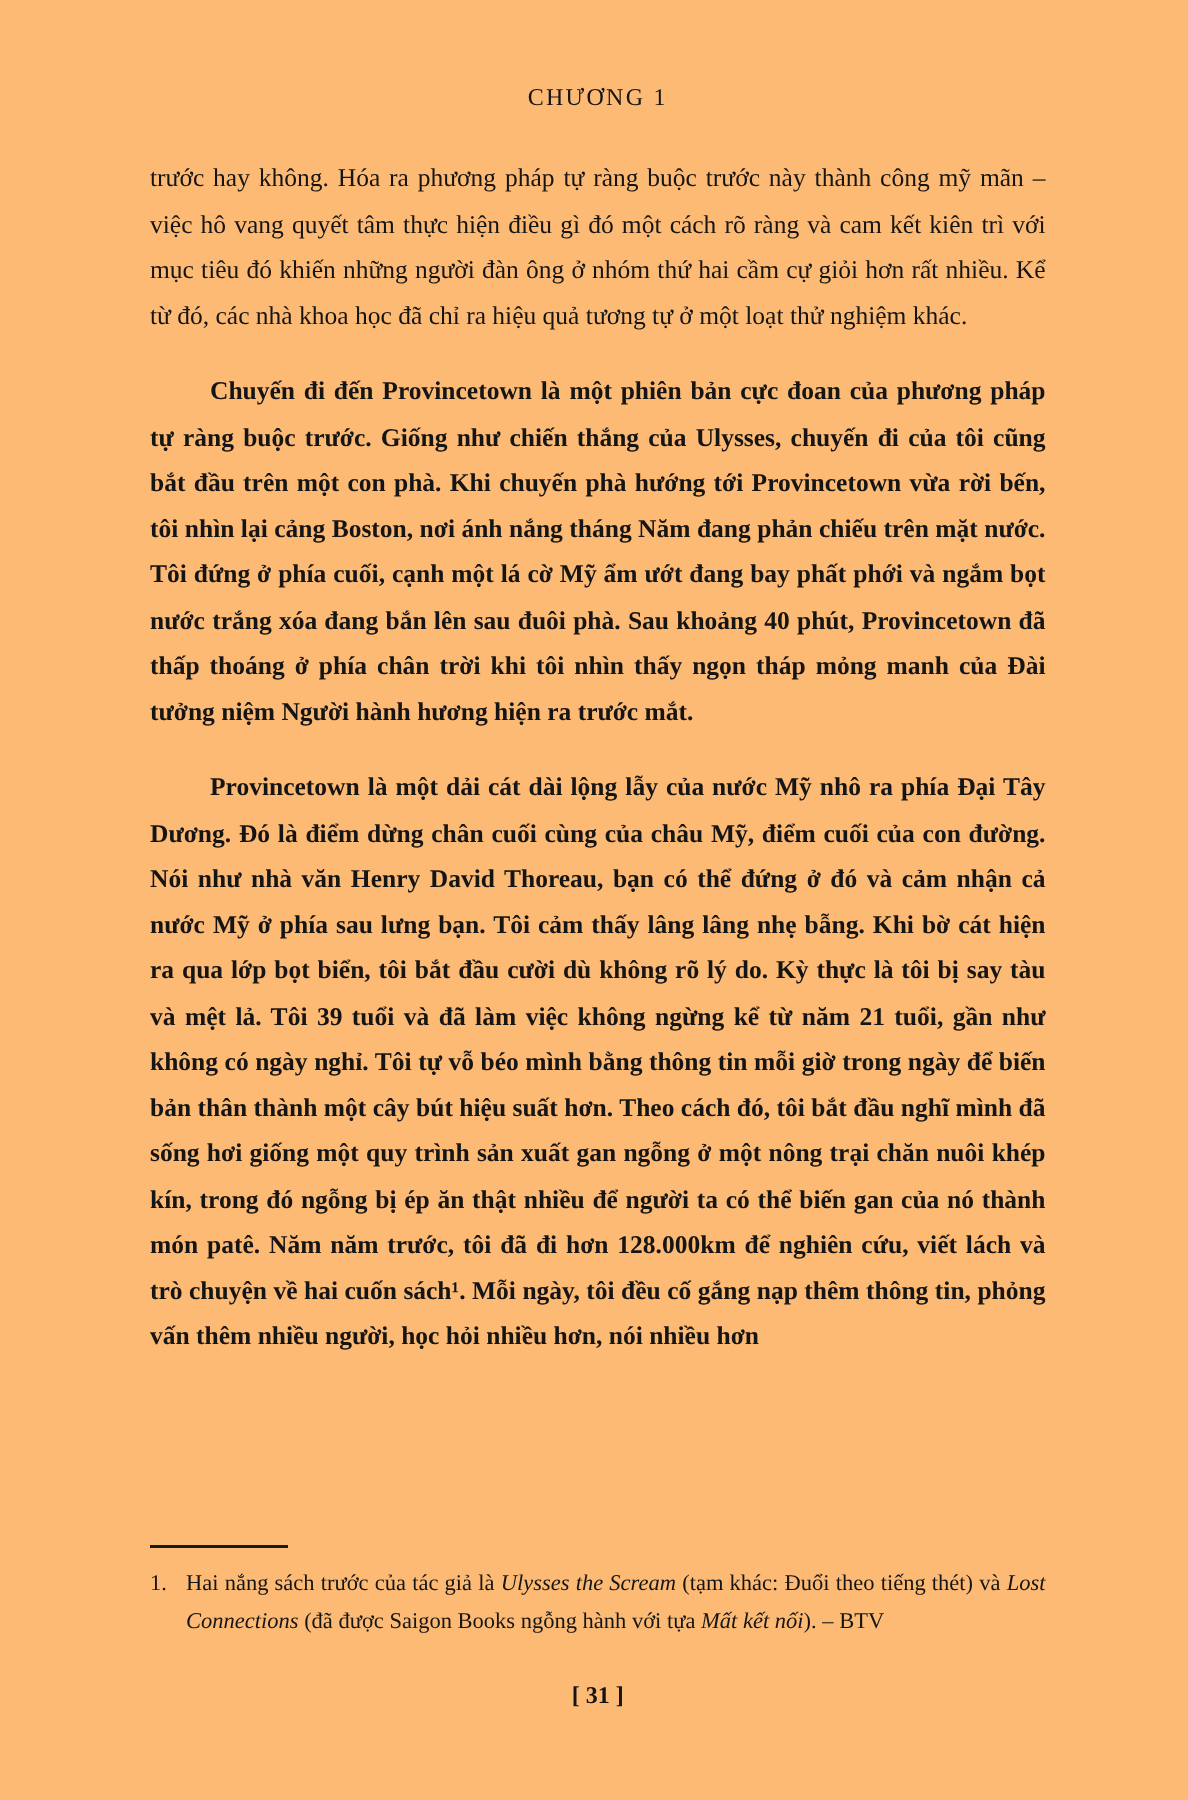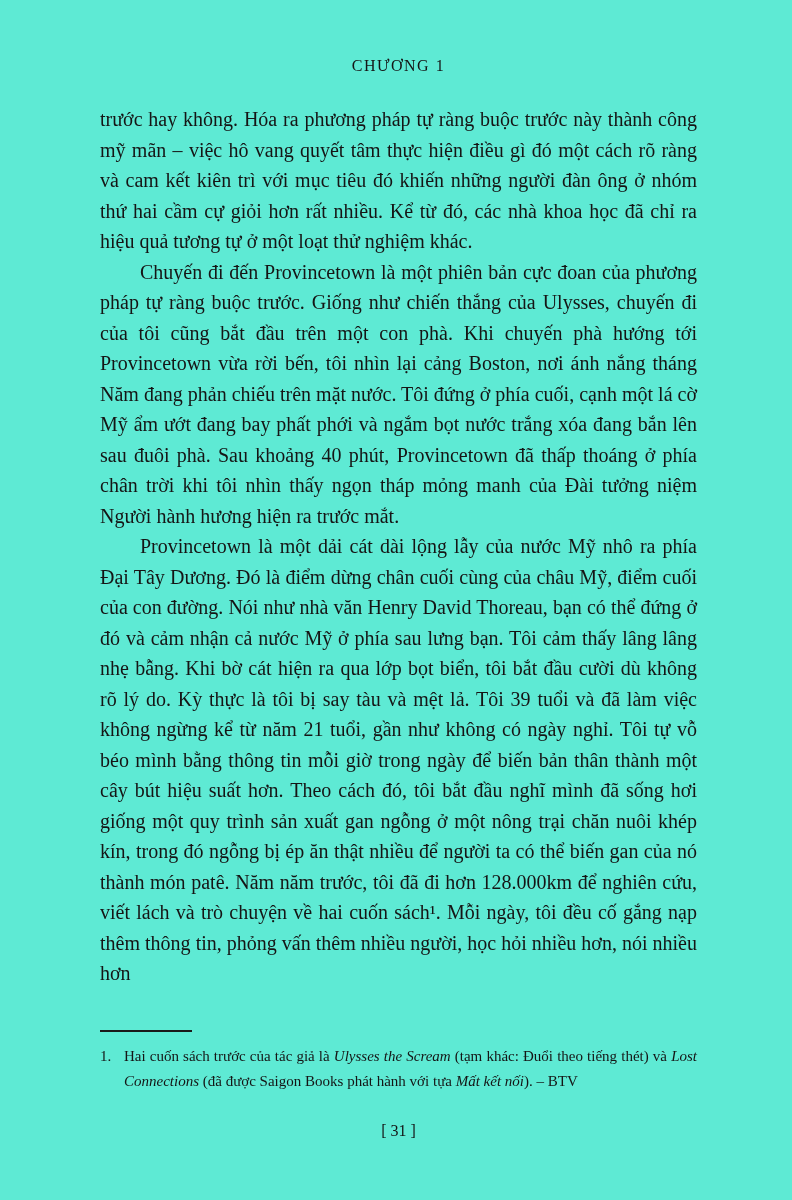--- a/index.html
+++ b/index.html
@@ -4,48 +4,49 @@
 <style>
   html, body {
     margin: 0;
     padding: 0;
     background: #ffffff;
   }
   .page {
     position: relative;
     width: 792px;
     height: 1200px;
-    background: #5eead4;
+    background: #fdba74;
     overflow: hidden;
     font-family: "Liberation Serif", "DejaVu Serif", serif;
     color: #151515;
   }
   .chapter-header {
     position: absolute;
     top: 57px;
     left: 100px;
     right: 95px;
     text-align: center;
     font-size: 16px;
     letter-spacing: 1.5px;
   }
   .body-text {
     position: absolute;
     top: 104px;
     left: 100px;
     right: 95px;
-    font-size: 20px;
+    font-size: 17px;
     line-height: 30.5px;
     text-align: justify;
   }
   .para {
     margin: 0;
   }
   .para + .para {
-    margin-top: 0;
+    margin-top: 20px;
+    font-weight: bold;
   }
   .para.indent {
     text-indent: 40px;
   }
   .footnote-area {
     position: absolute;
     left: 100px;
     right: 95px;
     top: 1030px;
   }
@@ -67,38 +68,39 @@
   .fn-text {
     flex: 1;
   }
   .page-number {
     position: absolute;
     left: 100px;
     right: 95px;
     top: 1122px;
     text-align: center;
     font-size: 16px;
+    font-weight: bold;
   }
 </style>
 </head>
 <body>
 
 <div class="page">
 
   <div class="chapter-header">CHƯƠNG 1</div>
 
   <div class="body-text">
     <p class="para">trước hay không. Hóa ra phương pháp tự ràng buộc trước này thành công mỹ mãn – việc hô vang quyết tâm thực hiện điều gì đó một cách rõ ràng và cam kết kiên trì với mục tiêu đó khiến những người đàn ông ở nhóm thứ hai cầm cự giỏi hơn rất nhiều. Kể từ đó, các nhà khoa học đã chỉ ra hiệu quả tương tự ở một loạt thử nghiệm khác.</p>
     <p class="para indent">Chuyến đi đến Provincetown là một phiên bản cực đoan của phương pháp tự ràng buộc trước. Giống như chiến thắng của Ulysses, chuyến đi của tôi cũng bắt đầu trên một con phà. Khi chuyến phà hướng tới Provincetown vừa rời bến, tôi nhìn lại cảng Boston, nơi ánh nắng tháng Năm đang phản chiếu trên mặt nước. Tôi đứng ở phía cuối, cạnh một lá cờ Mỹ ẩm ướt đang bay phất phới và ngắm bọt nước trắng xóa đang bắn lên sau đuôi phà. Sau khoảng 40 phút, Provincetown đã thấp thoáng ở phía chân trời khi tôi nhìn thấy ngọn tháp mỏng manh của Đài tưởng niệm Người hành hương hiện ra trước mắt.</p>
     <p class="para indent">Provincetown là một dải cát dài lộng lẫy của nước Mỹ nhô ra phía Đại Tây Dương. Đó là điểm dừng chân cuối cùng của châu Mỹ, điểm cuối của con đường. Nói như nhà văn Henry David Thoreau, bạn có thể đứng ở đó và cảm nhận cả nước Mỹ ở phía sau lưng bạn. Tôi cảm thấy lâng lâng nhẹ bẫng. Khi bờ cát hiện ra qua lớp bọt biển, tôi bắt đầu cười dù không rõ lý do. Kỳ thực là tôi bị say tàu và mệt lả. Tôi 39 tuổi và đã làm việc không ngừng kể từ năm 21 tuổi, gần như không có ngày nghỉ. Tôi tự vỗ béo mình bằng thông tin mỗi giờ trong ngày để biến bản thân thành một cây bút hiệu suất hơn. Theo cách đó, tôi bắt đầu nghĩ mình đã sống hơi giống một quy trình sản xuất gan ngỗng ở một nông trại chăn nuôi khép kín, trong đó ngỗng bị ép ăn thật nhiều để người ta có thể biến gan của nó thành món patê. Năm năm trước, tôi đã đi hơn 128.000km để nghiên cứu, viết lách và trò chuyện về hai cuốn sách¹. Mỗi ngày, tôi đều cố gắng nạp thêm thông tin, phỏng vấn thêm nhiều người, học hỏi nhiều hơn, nói nhiều hơn</p>
   </div>
 
   <div class="footnote-area">
     <div class="footnote-rule"></div>
     <div class="footnote">
       <span class="fn-marker">1.</span>
-      <span class="fn-text"><span>Hai cuốn sách trước của tác giả là </span><em>Ulysses the Scream</em><span> (tạm khác: Đuổi theo tiếng thét) và </span><em>Lost Connections</em><span> (đã được Saigon Books phát hành với tựa </span><em>Mất kết nối</em><span>). – BTV</span></span>
+      <span class="fn-text"><span>Hai nắng sách trước của tác giả là </span><em>Ulysses the Scream</em><span> (tạm khác: Đuổi theo tiếng thét) và </span><em>Lost Connections</em><span> (đã được Saigon Books ngỗng hành với tựa </span><em>Mất kết nối</em><span>). – BTV</span></span>
     </div>
   </div>
 
   <div class="page-number">[ 31 ]</div>
 
 </div>
 
 </body></html>

